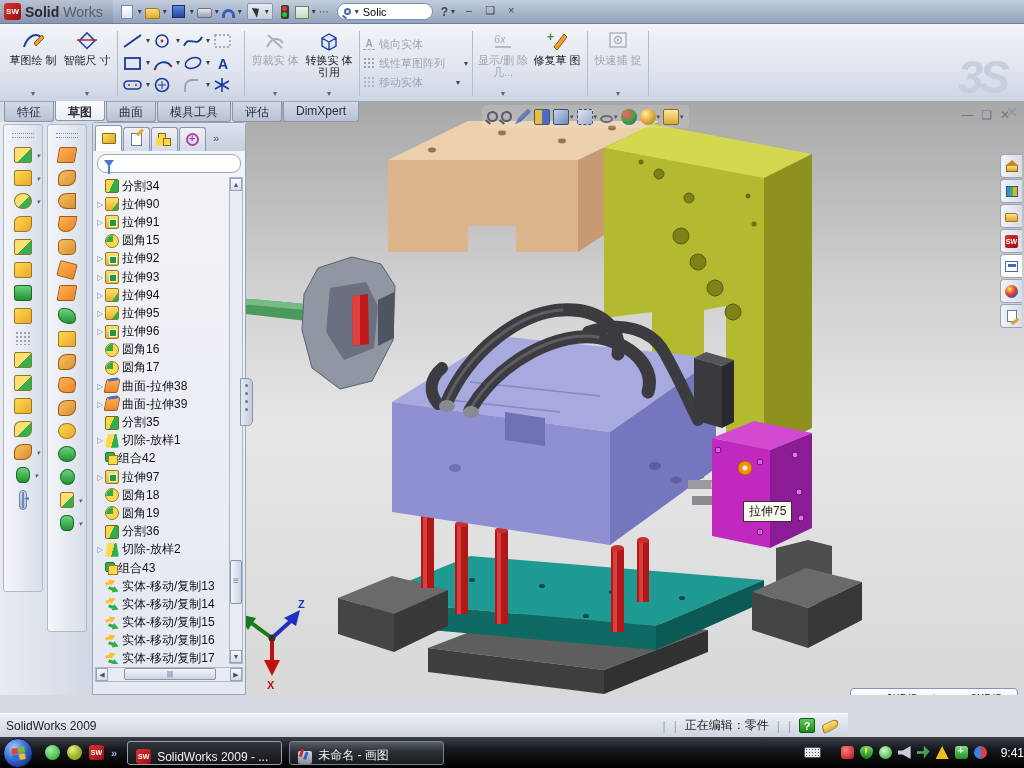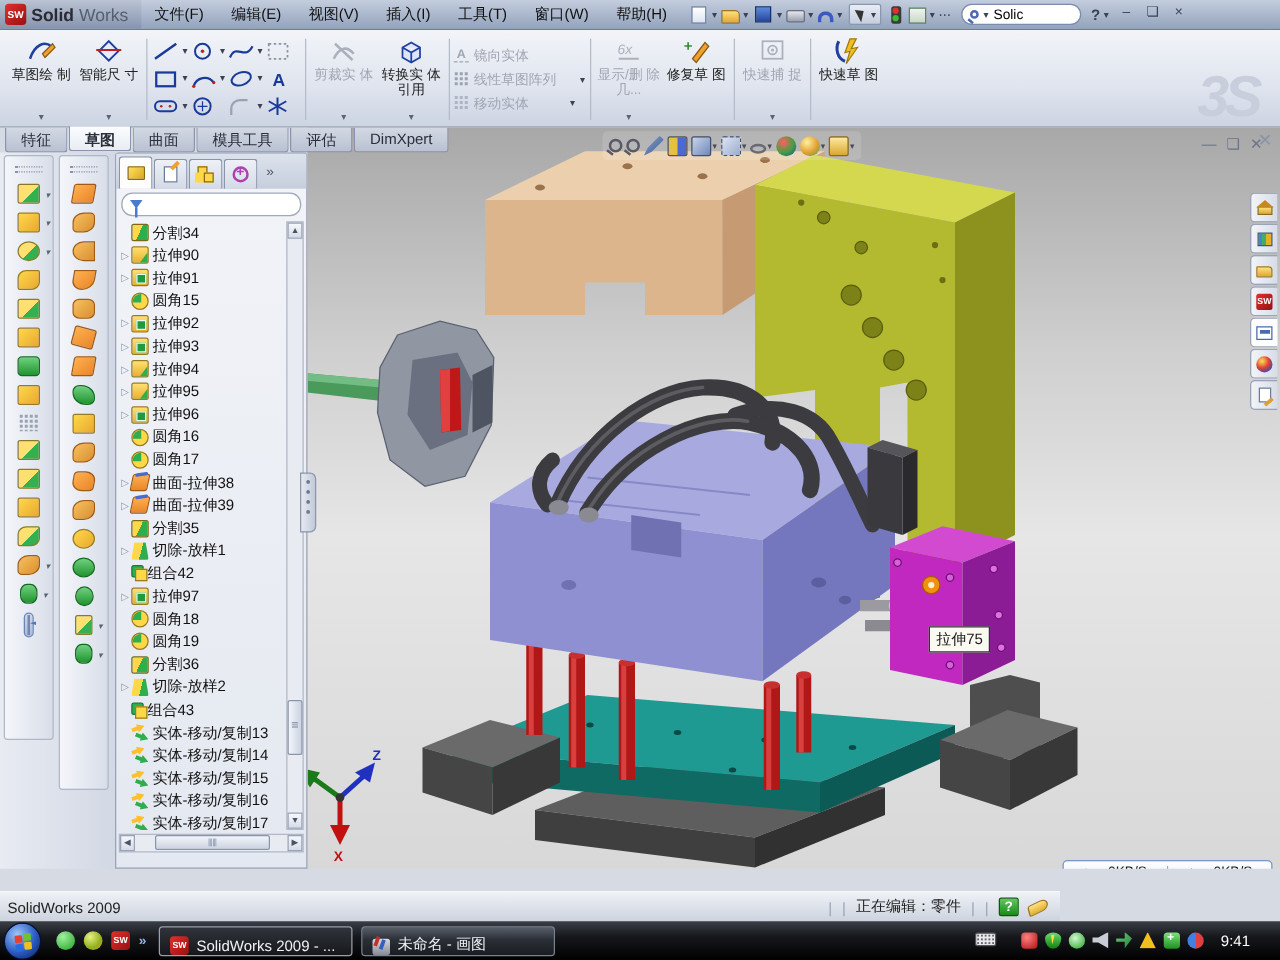--- a/index.html
+++ b/index.html
@@ -181,21 +181,21 @@
 #quick{display:flex;align-items:center;gap:7px;margin-right:10px}
 .ql{width:15px;height:15px;border-radius:50%}
 .ql1{background:radial-gradient(circle at 35% 30%,#a0f0a0,#20a020)}
 .ql2{background:radial-gradient(circle at 35% 30%,#e8f080,#90b020 60%,#e09020)}
 .ql3{border-radius:3px;background:linear-gradient(135deg,#e03030,#981010);color:#fff;font-size:7px;font-weight:bold;display:flex;align-items:center;justify-content:center}
 .qchev{color:#9ab4e8;font-size:11px;font-weight:bold}
 .taskbtn{height:24px;min-width:155px;background:linear-gradient(#585e68,#2a2e36 45%,#1a1d22);border:1px solid #7a8290;border-radius:3px;display:flex;align-items:flex-end;gap:6px;padding:0 8px;color:#f0f2f6;font-size:12px;margin-right:7px}
 .taskbtn.active{background:linear-gradient(#30343a,#15171b);border-color:#98a0b0}
 .pbrush{width:14px;height:13px;background:linear-gradient(#d8d8e0,#8a8a96);border-radius:2px;position:relative}
 .pbrush::after{content:"";position:absolute;left:2px;top:-2px;width:3px;height:8px;background:#c03030;transform:rotate(20deg);box-shadow:5px 1px 0 #3060c0}
-#tray{margin-left:auto;display:flex;align-items:flex-start;gap:6px;padding-right:24px}
+#tray{margin-left:auto;display:flex;align-items:center;gap:6px;padding-right:0}
 .kbd{width:17px;height:11px;background:#e8e8ee;border:1px solid #555;border-radius:2px;background-image:radial-gradient(#666 0.8px,transparent 1px);background-size:3px 3px;margin-right:14px}
 .tico{width:13px;height:13px}
 .t-red{background:radial-gradient(circle at 35% 30%,#ff8080,#b01010);border-radius:3px}
 .t-gsh{background:linear-gradient(#70d870,#108010);border-radius:50% 50% 50% 50%/35% 35% 65% 65%;position:relative}
 .t-gsh::after{content:"";position:absolute;left:5px;top:2px;width:3px;height:8px;background:#ffe040;clip-path:polygon(0 0,100% 0,40% 100%)}
 .t-med{background:radial-gradient(circle at 40% 35%,#d0f8d0,#20a020);border-radius:50%}
 .t-vol{background:#c8ccd4;clip-path:polygon(0 35%,38% 35%,100% 0,100% 100%,38% 65%,0 65%)}
 .t-net{background:linear-gradient(135deg,#70c870,#208040);clip-path:polygon(0 60%,55% 60%,55% 100%,100% 40%,55% 0,55% 40%,0 40%)}
 .t-warn{background:#f0c020;clip-path:polygon(50% 0,100% 100%,0 100%)}
 .t-plus{background:linear-gradient(#80e080,#209020);border-radius:3px;position:relative}
@@ -208,29 +208,20 @@
 </head>
 <body>
 
 <div id="root">
 
   <div id="titlebar">
     <div id="logo">
       <span class="swcube">SW</span>
       <span class="t1">Solid</span>
         <span class="t2">Works</span>
-    </div>
-    <div id="menubar">
-      <span class="menu">文件(F)</span>
-      <span class="menu">编辑(E)</span>
-      <span class="menu">视图(V)</span>
-      <span class="menu">插入(I)</span>
-      <span class="menu">工具(T)</span>
-      <span class="menu">窗口(W)</span>
-      <span class="menu">帮助(H)</span>
     </div>
     <div id="qat">
       <span class="qicon q-page"></span>
         <span class="caret">▾</span>
       <span class="qicon q-folder"></span>
         <span class="caret">▾</span>
       <span class="qicon q-save"></span>
         <span class="caret">▾</span>
       <span class="qicon q-print"></span>
         <span class="caret">▾</span>
@@ -430,31 +421,20 @@
               <rect x="5" y="4" width="16" height="14" fill="none" stroke="#aab0bc" stroke-width="1.4"></rect>
               <circle cx="13" cy="11" r="3.5" fill="none" stroke="#aab0bc" stroke-width="1.4"></circle>
               <circle cx="13" cy="11" r="1.2" fill="#aab0bc"></circle>
             </svg>
           </span>
         <span class="blabel">快速捕 捉</span>
         <span class="bcaret">▾</span>
       </div>
     </div>
     <div class="rsep"></div>
-    <div class="rgroup">
-      <div class="bigbtn">
-        <span class="bicon">
-            <svg width="26" height="24">
-              <path d="M5,4 C2,10 4,18 10,20" stroke="#2040a0" stroke-width="2.4" fill="none"></path>
-              <polygon points="14,2 10,13 14,12 11,22 20,9 15,10 19,2" fill="#f0c020" stroke="#a07810"></polygon>
-            </svg>
-          </span>
-        <span class="blabel">快速草 图</span>
-      </div>
-    </div>
     <div id="ds-mark">3S</div>
   </div>
 
   <div id="cmdtabs">
     <span class="ctab">特征</span>
     <span class="ctab active">草图</span>
     <span class="ctab">曲面</span>
     <span class="ctab">模具工具</span>
     <span class="ctab">评估</span>
     <span class="ctab">DimXpert</span>

